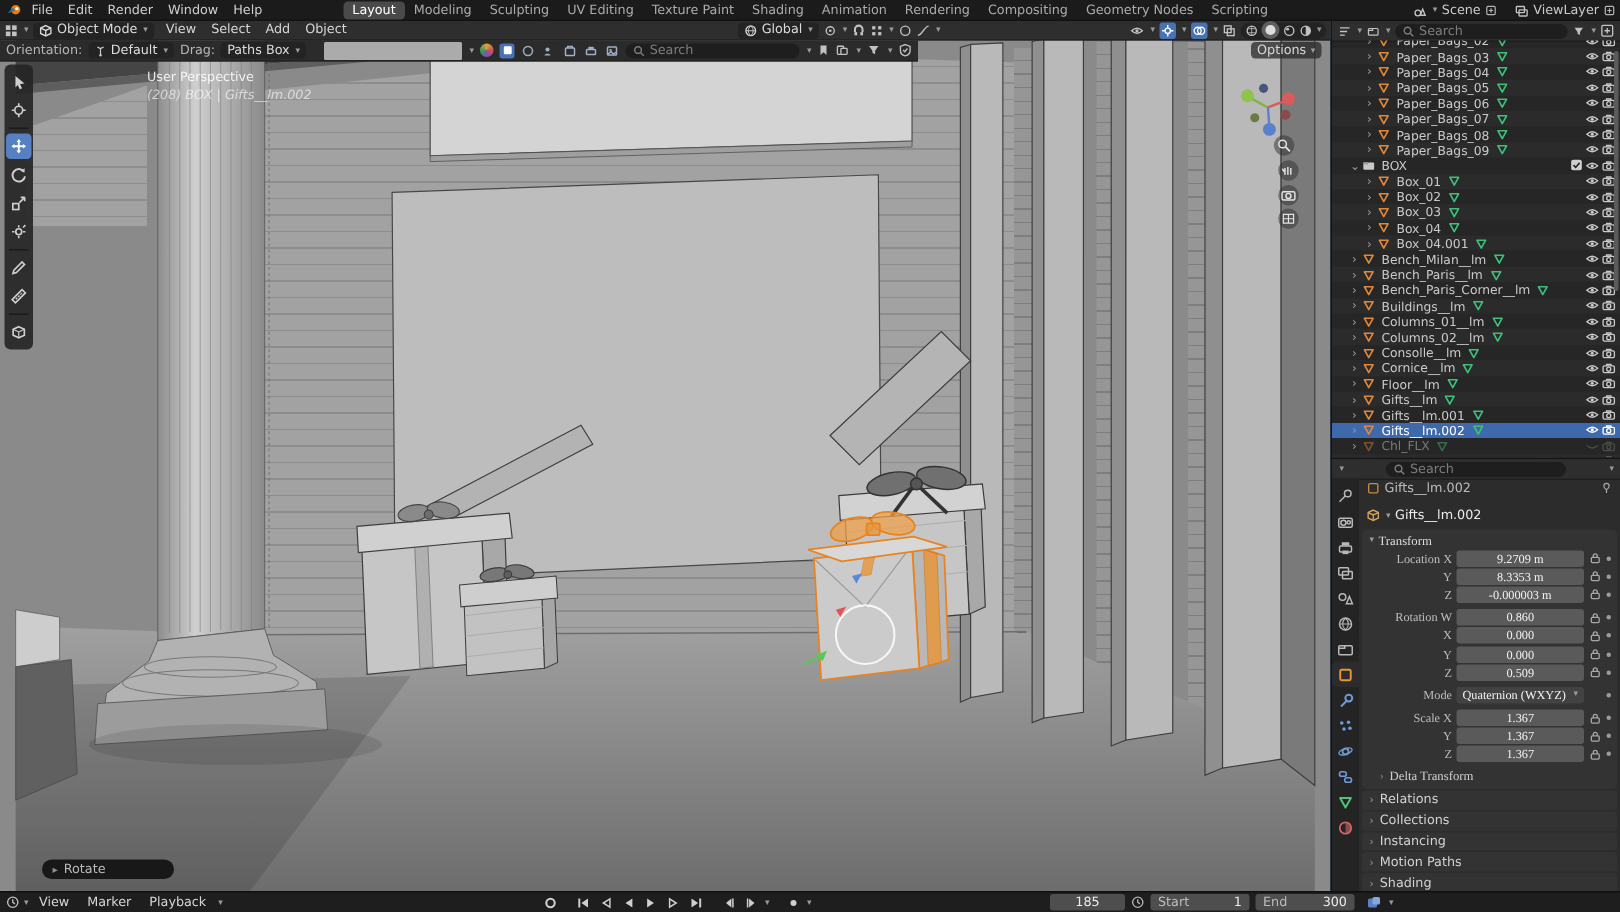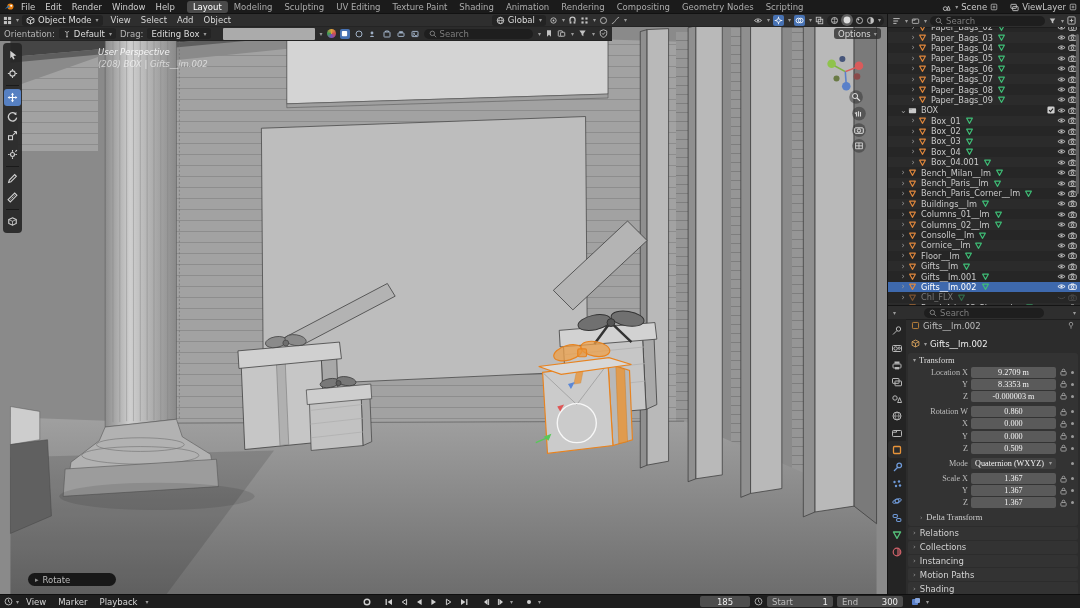--- a/index.html
+++ b/index.html
@@ -8,21 +8,21 @@
   .abs{position:absolute;}
   .flex{display:flex;align-items:center;}
   .caret{font-size:6px;color:#9a9a9a;line-height:1;margin-left:1px;}
   .oi{display:inline-flex;align-items:center;justify-content:center;line-height:0;}
   
   #topbar{left:0;top:0;width:1080px;height:14px;background:#1b1b1b;border-bottom:1px solid #121212;
           display:flex;align-items:center;padding:0 4px;box-sizing:border-box;gap:1px;z-index:20;}
   .menu{padding:0 5px;color:#cfcfcf;}
   #workspaces{display:flex;align-items:center;margin-left:6px;}
   .wtab{padding:1px 6px;border-radius:3px;color:#ababab;white-space:nowrap;}
-  .wtab.active{background:#4a4a4a;color:#fff;}
+  .wtab.active{background:#4a4a4a;color:#fff;margin-left:42px;}
   #topbar-right{position:absolute;right:3px;top:0;height:14px;display:flex;align-items:center;gap:3px;}
   
   #vph{left:0;top:14px;width:887px;height:13px;background:#2e2e2e;display:flex;align-items:center;
        padding:0 3px;box-sizing:border-box;gap:3px;z-index:15;border-bottom:1px solid #242424;}
   .pill{display:flex;align-items:center;background:#232323;border-radius:3px;height:11px;padding:0 4px;gap:3px;color:#dcdcdc;}
   .hmenu{padding:0 5px;color:#d6d6d6;}
   .hspacer{flex:1;}
   .hico{display:inline-flex;align-items:center;color:#c2c2c2;line-height:0;}
   .hico.on{background:#4772b3;border-radius:2px;color:#fff;padding:1px;}
   .shadepill{display:flex;align-items:center;background:#232323;border-radius:6px;height:11px;padding:0 3px;gap:2px;}
@@ -35,21 +35,21 @@
   .search{background:#1e1e1e;border-radius:6px;height:10px;display:flex;align-items:center;padding:0 5px;
           color:#7d7d7d;gap:3px;}
   .mini{width:10px;height:10px;display:inline-flex;align-items:center;justify-content:center;color:#9fb0c5;line-height:0;}
   .mini.on{background:#4772b3;border-radius:2px;color:#fff;}
   .palette{width:9px;height:9px;border-radius:50%;background:conic-gradient(#e0a33c,#d05050,#7a4fc0,#3f9d55,#e0a33c);flex:none;}
   
   #viewport{left:0;top:14px;width:887px;height:580px;background:#8a8a8a;overflow:hidden;z-index:1;}
   .slats{position:absolute;background:repeating-linear-gradient(to bottom,#a2a2a2 0 10px,#8d8d8d 10px 11px);}
   #scene{position:absolute;left:0;top:0;z-index:2;}
   #vp-info{position:absolute;left:98px;top:32px;z-index:4;line-height:12px;}
-  #vp-info .l1{color:rgba(255,255,255,.85);font-style:italic;}
+  #vp-info .l1{color:rgba(255,255,255,.85);}
   #vp-info .l2{color:rgba(255,255,255,.6);font-style:italic;}
   #vp-toolbar{position:absolute;left:3px;top:29px;width:19px;z-index:4;background:rgba(35,35,35,.9);
               border-radius:4px;padding:2px 0;display:flex;flex-direction:column;align-items:center;}
   .tbtn{width:17px;height:17px;display:flex;align-items:center;justify-content:center;color:#cfcfcf;border-radius:3px;margin:1px 0;}
   .tbtn.active{background:#5680c2;color:#fff;}
   .tsep{width:13px;height:1px;background:#1a1a1a;margin:2px 0;}
   #options-btn{position:absolute;left:834px;top:14px;z-index:4;background:rgba(40,40,40,.75);border-radius:3px;
                height:11px;display:flex;align-items:center;padding:0 4px;gap:2px;color:#d8d8d8;}
   #rotate-pill{position:absolute;left:28px;top:559px;z-index:4;background:#181818;border-radius:7px;width:88px;height:13px;
                display:flex;align-items:center;padding:0 7px;gap:4px;color:#b9b9b9;box-sizing:border-box;}
@@ -304,21 +304,21 @@
           <svg width="8" height="8" viewBox="0 0 10 10">
             <path d="M5 8.5V3M5 3L2.4 1.6M5 3l2.6-1.4" stroke="#c9c9c9" fill="none"></path>
             <circle cx="5" cy="8.5" r="1" fill="#c9c9c9"></circle>
           </svg>
         </span>
       <span>Default</span>
       <span class="caret">▾</span>
     </span>
     <span class="tslabel">Drag:</span>
     <span class="pill">
-      <span>Editing Box</span>
+      <span>Paths Box</span>
       <span class="caret">▾</span>
     </span>
     <span class="grayblock" style="margin-left:8px"></span>
     <span class="caret">▾</span>
     <span class="palette"></span>
     <span class="mini on">
         <svg width="7" height="7" viewBox="0 0 8 8">
           <rect x="1" y="1" width="6" height="6" rx="1" fill="#fff"></rect>
         </svg>
       </span>

